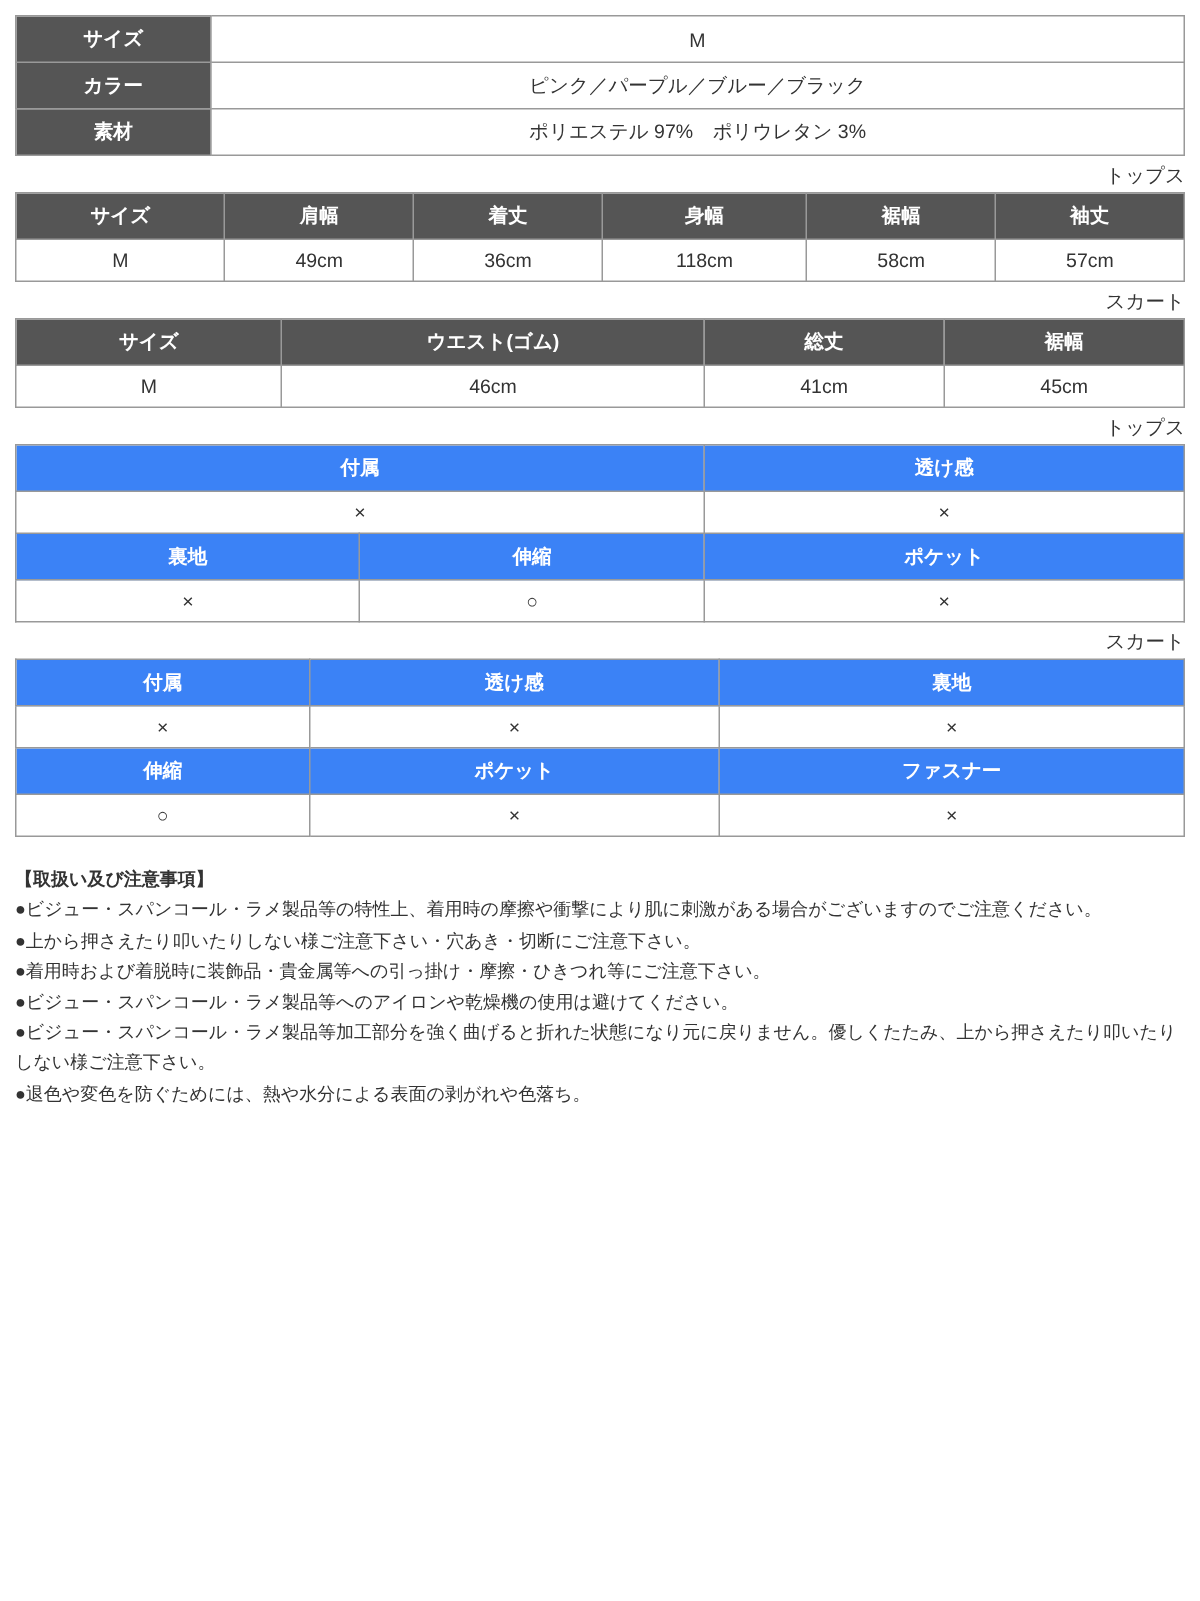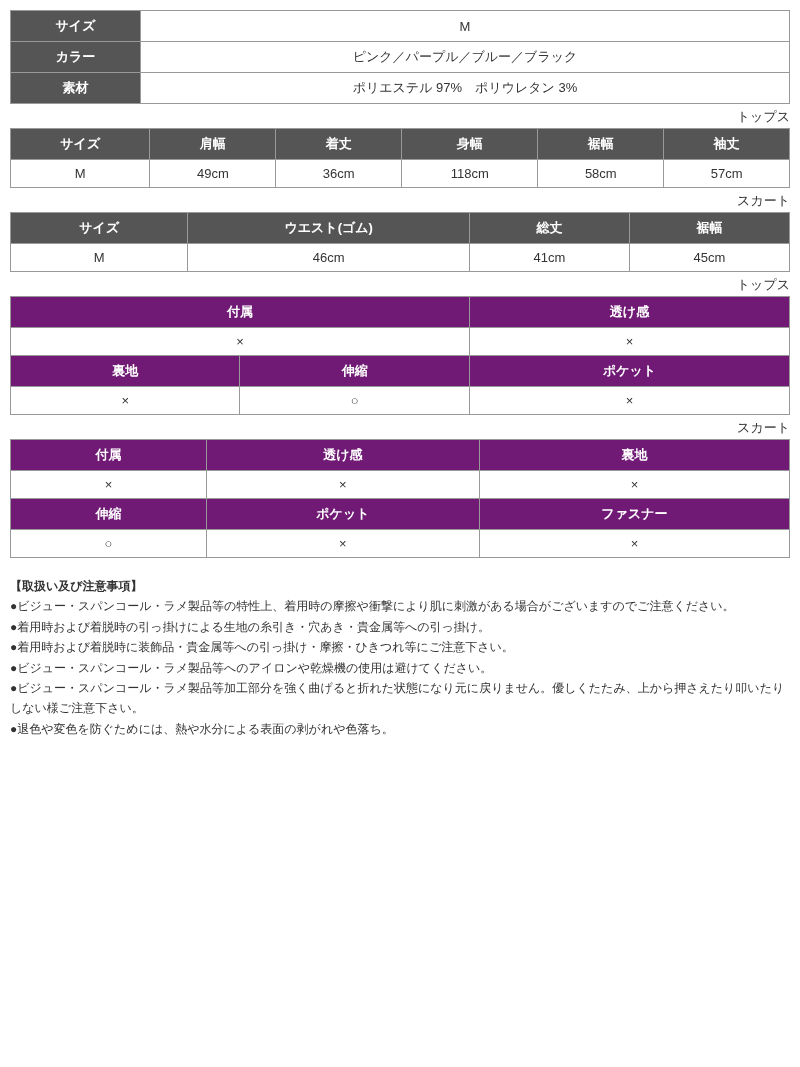--- a/index.html
+++ b/index.html
@@ -55,21 +55,21 @@
       background: #555;
       color: #fff;
       font-weight: bold;
     }
     .measure-table td {
       background: #fff;
     }
 
     
     .feature-table th {
-      background: #701a75;
+      background: #3b82f6;
       color: #fff;
       font-weight: bold;
     }
     .feature-table td {
       background: #fff;
     }
 
     
     .notes-section {
       margin-top: 18px;
@@ -195,19 +195,19 @@
         <td>×</td>
         <td>×</td>
       </tr>
     </tbody>
 </table>
 
 <div class="notes-section">
   <span class="notes-title">【取扱い及び注意事項】</span>
   <div id="notes-bullets">
       <span class="bullet">●ビジュー・スパンコール・ラメ製品等の特性上、着用時の摩擦や衝撃により肌に刺激がある場合がございますのでご注意ください。</span>
-      <span class="bullet">●着用時および着脱時の引っ掛けによる生地の糸引き・穴あき・貴金属等への引っ掛け。</span>
+      <span class="bullet">●上から押さえたり叩いたりしない様ご注意下さい・穴あき・切断にご注意下さい。</span>
       <span class="bullet">●着用時および着脱時に装飾品・貴金属等への引っ掛け・摩擦・ひきつれ等にご注意下さい。</span>
       <span class="bullet">●ビジュー・スパンコール・ラメ製品等へのアイロンや乾燥機の使用は避けてください。</span>
       <span class="bullet">●ビジュー・スパンコール・ラメ製品等加工部分を強く曲げると折れた状態になり元に戻りません。優しくたたみ、上から押さえたり叩いたりしない様ご注意下さい。</span>
       <span class="bullet">●退色や変色を防ぐためには、熱や水分による表面の剥がれや色落ち。</span>
     </div>
 </div>
 
 </body></html>

